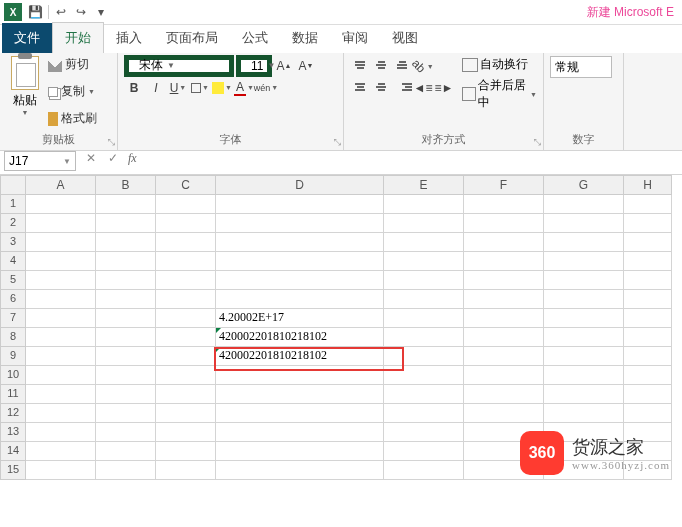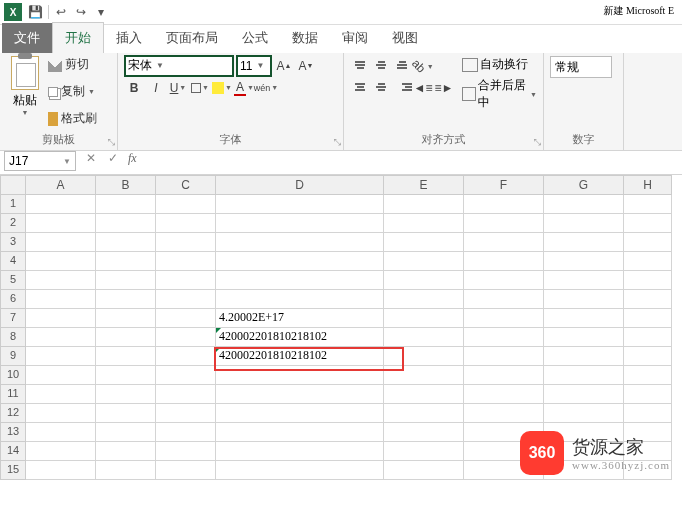--- a/index.html
+++ b/index.html
@@ -2,46 +2,46 @@
 <html><head>
 <meta charset="utf-8">
 <style>
 * { box-sizing: border-box; margin: 0; padding: 0; font-family: "Microsoft YaHei", sans-serif; }
 body { background: #fff; width: 682px; height: 527px; overflow: hidden; position: relative; font-size: 12px; }
 
 .titlebar { height: 25px; background: #fff; display: flex; align-items: center; padding: 0 4px; border-bottom: 1px solid #ddd; }
 .app-icon { width: 18px; height: 18px; background: #217346; color: #fff; font-size: 10px; font-weight: bold; display: flex; align-items: center; justify-content: center; margin-right: 4px; }
 .qat-btn { width: 20px; height: 20px; display: flex; align-items: center; justify-content: center; color: #555; cursor: pointer; }
 .qat-sep { width: 1px; height: 14px; background: #ccc; margin: 0 2px; }
-.title-text { position: absolute; right: 8px; top: 4px; color: #000000; font-size: 10px; font-family: Liberation Serif, serif; }
+.title-text { position: absolute; right: 8px; top: 4px; color: #ec4899; font-size: 12px; }
 
 .tabs { display: flex; height: 28px; background: #fff; align-items: flex-end; padding-left: 2px; }
 .tab { padding: 6px 12px; color: #444; cursor: pointer; font-size: 13px; }
-.tab.file { background: #737373; color: #fff; text-align: center; }
+.tab.file { background: #0c4a6e; color: #fff; text-align: center; }
 .tab.active { background: #f5f5f5; border: 1px solid #ccc; border-bottom: none; color: #217346; }
 
 .ribbon { height: 98px; background: #f5f5f5; border-bottom: 1px solid #d4d4d4; display: flex; }
 .group { border-right: 1px solid #d4d4d4; padding: 3px 6px 0; display: flex; flex-direction: column; justify-content: space-between; position: relative; }
 .group-label { text-align: center; font-size: 11px; color: #666; padding-bottom: 3px; }
 .group-expand { position: absolute; right: 2px; bottom: 2px; font-size: 9px; color: #888; cursor: pointer; }
 
 .clipboard-main { display: flex; }
 .paste-btn { display: flex; flex-direction: column; align-items: center; width: 38px; cursor: pointer; }
 .paste-icon { width: 28px; height: 34px; background: #fff; border: 1px solid #c9a961; position: relative; margin-bottom: 2px; }
 .paste-icon::before { content:""; position:absolute; top:-4px; left:6px; width:14px; height:6px; background:#888; border-radius:2px; }
 .paste-icon::after { content:""; position:absolute; top:6px; left:4px; width:18px; height:22px; background:#fff; border:1px solid #aaa; }
 .clip-side { display: flex; flex-direction: column; margin-left: 4px; gap: 10px; }
 .clip-item { display: flex; align-items: center; gap: 3px; cursor: pointer; color: #333; font-size: 12px; }
 .mini-icon { width: 14px; height: 14px; display: inline-block; }
 .cut-icon { background: linear-gradient(45deg,#999 40%,transparent 40%),linear-gradient(-45deg,#999 40%,transparent 40%); }
 .copy-icon { background: #fff; border: 1px solid #999; box-shadow: 2px 2px 0 #fff, 2px 2px 0 1px #999; width:10px; height:10px; }
 .brush-icon { background: #d9a23c; width: 10px; height: 14px; }
 
 .font-group .row { display: flex; align-items: center; gap: 2px; margin-bottom: 3px; }
-.combo { border: 2px solid #14532d; background: #fff; height: 22px; display: flex; align-items: center; padding: 0 2px; font-size: 12px; cursor: pointer; }
+.combo { border: 5px solid #14532d; background: #fff; height: 22px; display: flex; align-items: center; padding: 0 10px; font-size: 12px; cursor: pointer; }
 .combo .arrow { margin-left: 4px; font-size: 8px; color: #666; }
 .font-name { width: 110px; }
 .font-size { width: 36px; }
 .ib { width: 20px; height: 20px; display: flex; align-items: center; justify-content: center; cursor: pointer; color: #444; }
 .split { display: flex; align-items: center; }
 .split .arrow { font-size: 7px; margin-left: 1px; color: #666; }
 .underline-red { border-bottom: 2px solid #c00; width: 14px; text-align: center; }
 
 .align-group .row { display: flex; gap: 1px; margin-bottom: 3px; }
 .align-ic { width: 20px; height: 18px; display: flex; flex-direction: column; justify-content: center; align-items: center; gap: 1px; cursor: pointer; }

